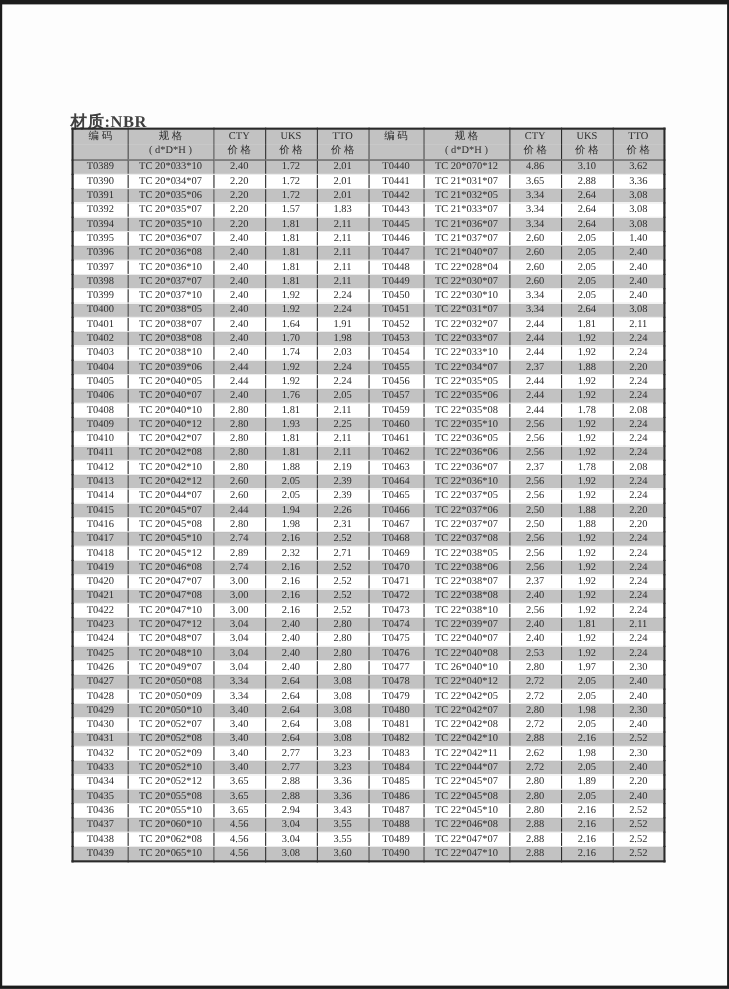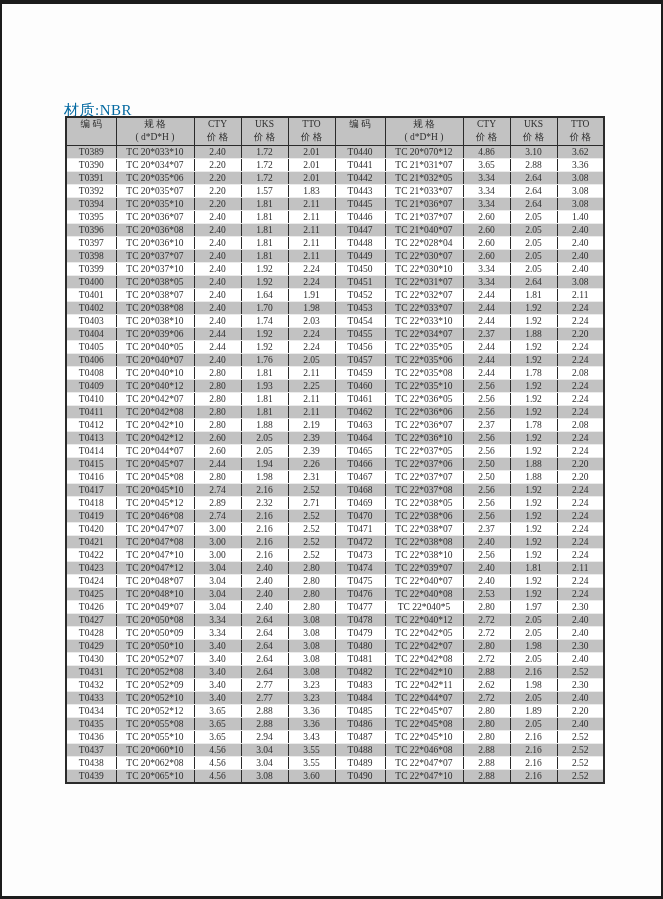--- a/index.html
+++ b/index.html
@@ -22,23 +22,23 @@
   .page {
     position: absolute;
     top: 4px; left: 2px; right: 2px; bottom: 3px;
     background: var(--page_bg);
   }
   .material-title {
     position: absolute;
     left: 62px;
     top: 97px;
     font-size: 15px;
-    font-weight: normal;
+    font-weight: bold;
     letter-spacing: 0.5px;
-    color: #0369a1;
+    color: #404040;
   }
   table.price-table {
     position: absolute;
     left: 63px;
     top: 112px;
     width: 538px;
     border-collapse: collapse;
     table-layout: fixed;
     border: 2px solid var(--border);
     font-size: 9.5px;
@@ -532,21 +532,21 @@
           <td>1.92</td>
           <td>2.24</td>
         </tr>
         <tr>
           <td>T0426</td>
           <td>TC 20*049*07</td>
           <td>3.04</td>
           <td>2.40</td>
           <td>2.80</td>
           <td>T0477</td>
-          <td>TC 22*040*5</td>
+          <td>TC 26*040*10</td>
           <td>2.80</td>
           <td>1.97</td>
           <td>2.30</td>
         </tr>
         <tr>
           <td>T0427</td>
           <td>TC 20*050*08</td>
           <td>3.34</td>
           <td>2.64</td>
           <td>3.08</td>

